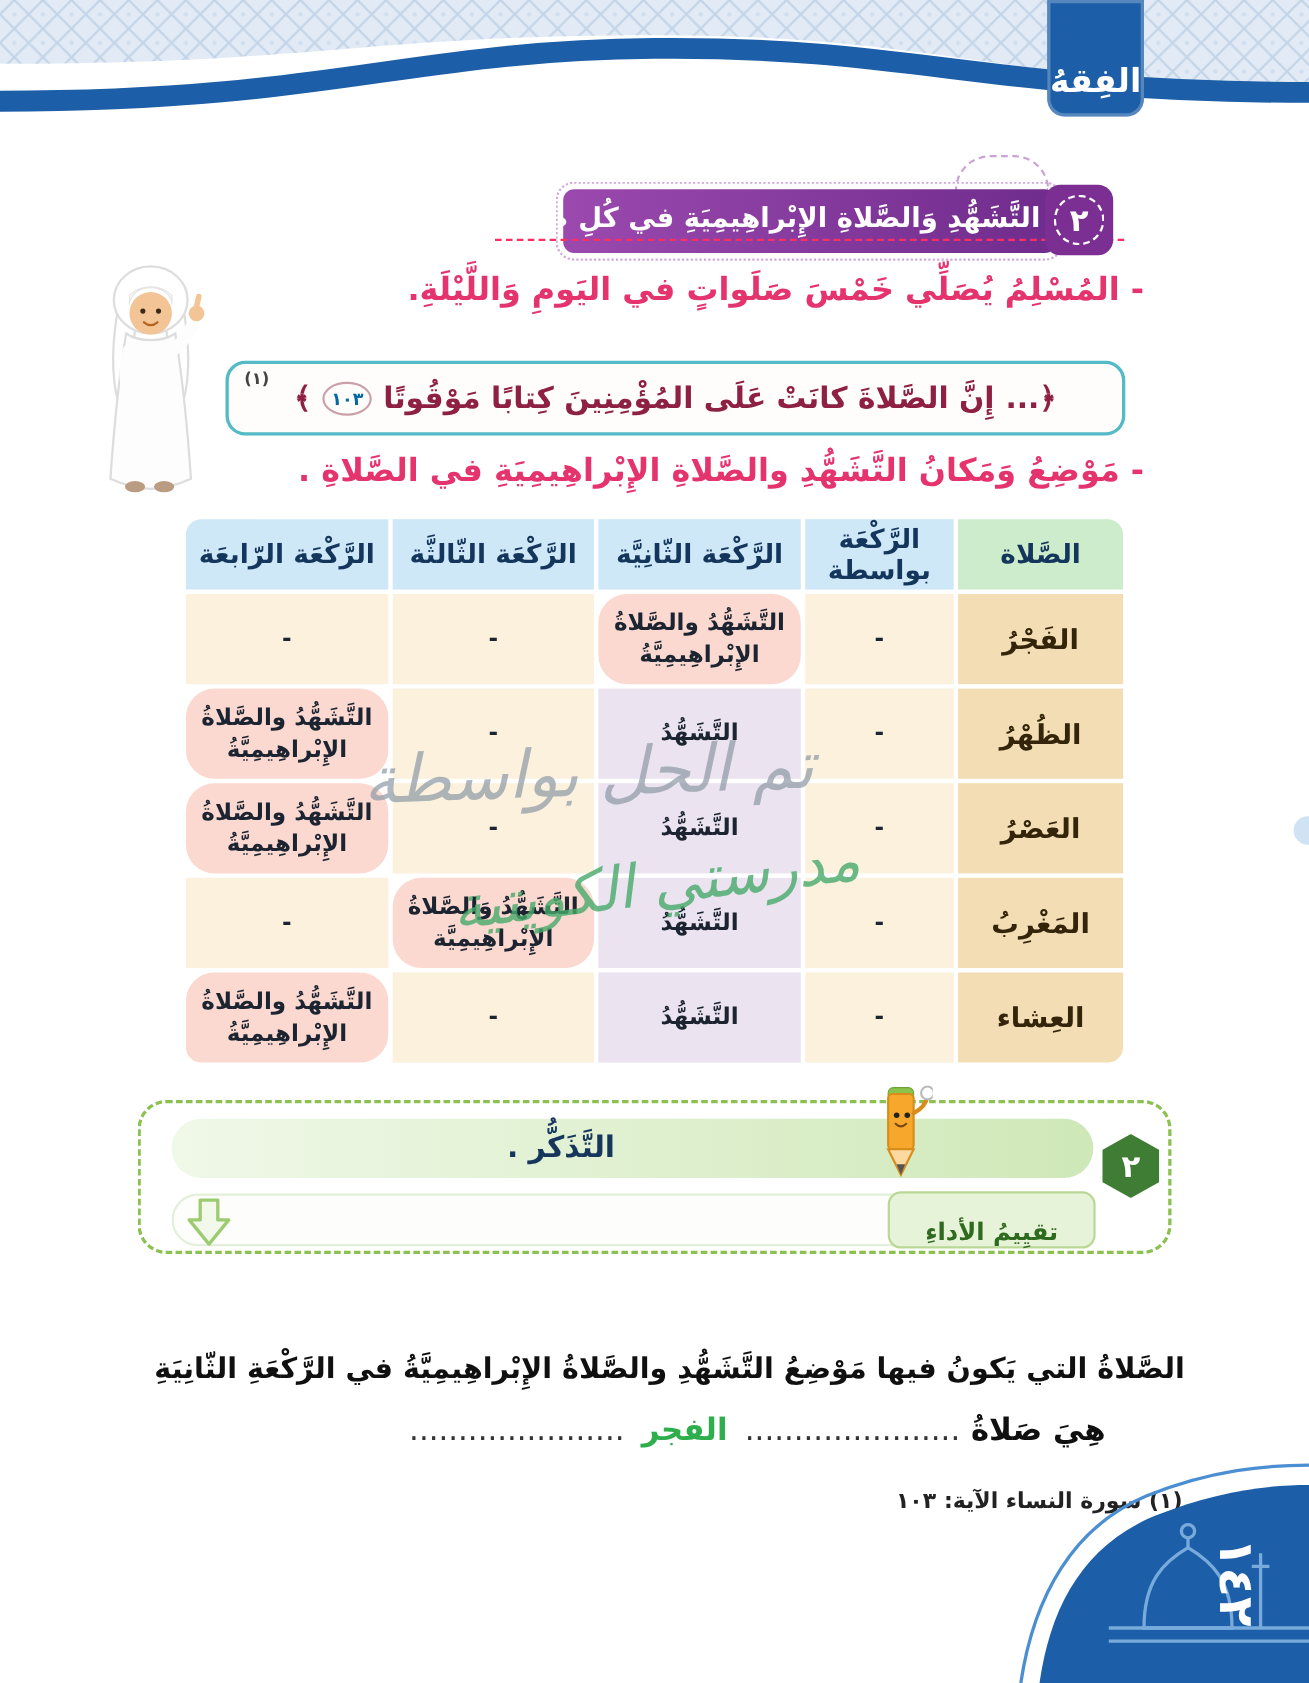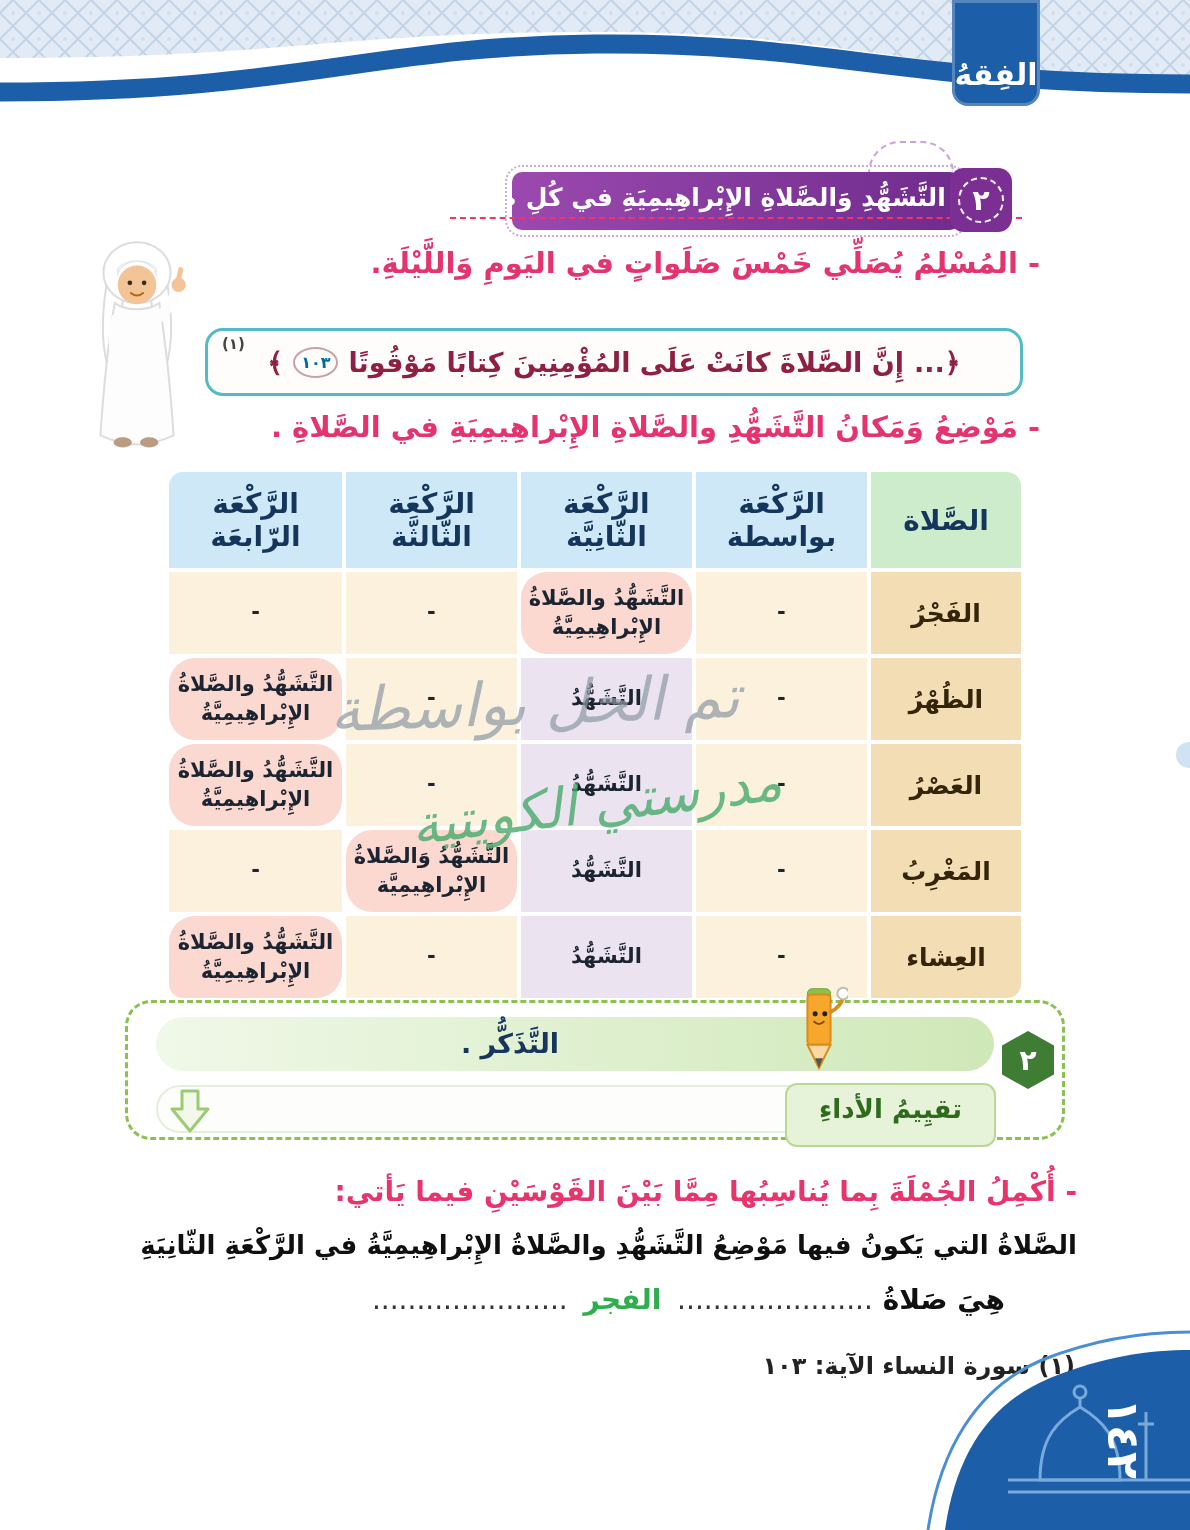--- a/index.html
+++ b/index.html
@@ -59,22 +59,22 @@
   .verse-text  { color:#8e2043; font-size:27px; font-weight:bold; }
   .ayah-badge {
     color:#0369a1; font-size:16px; font-weight:bold;
     border:2px solid #c9a0a8; border-radius:50%; padding:4px 6px;
   }
   .fn-ref { position:absolute; top:4px; left:14px; font-size:15px; color:#444; font-weight:bold; }
   
   .table-wrap { position:absolute; top:468px; right:165px; width:860px; }
   table { width:100%; border-collapse:separate; border-spacing:4px; }
   th {
-    height:52px; font-size:28px; font-weight:bold; color:#14365c;
-    background:#cfe8f7; text-align:center; vertical-align:middle; padding:15px;
+    height:52px; font-size:24px; font-weight:bold; color:#14365c;
+    background:#cfe8f7; text-align:center; vertical-align:middle; padding:4px;
   }
   th.h-prayer { background:#cdeccb; }
   thead th:first-child { border-top-right-radius:14px; }
   thead th:last-child  { border-top-left-radius:14px; }
   tbody tr:last-child td:first-child { border-bottom-right-radius:14px; }
   tbody tr:last-child td:last-child  { border-bottom-left-radius:14px; }
   td {
     height:82px; text-align:center; vertical-align:middle;
     font-size:21px; font-weight:bold; color:#1b2430; line-height:1.4; padding:6px 4px;
   }
@@ -110,33 +110,33 @@
   .pencil { position:absolute; right:146px; top:-36px; width:58px; height:92px; z-index:3; }
   .skills-row1-text {
     height:54px; line-height:54px; text-align:center; padding-left:40px; padding-right:170px;
     color:#16365c; font-size:27px; font-weight:bold;
   }
   .skills-row2 {
     position:absolute; top:82px; right:68px; left:28px; height:48px;
     background:#fdfefc; border:2px solid #e4efda; border-radius:24px;
   }
   .skills-row2-label {
-    position:absolute; right:-4px; top:-4px; height:64px; padding:0 32px; line-height:48px;
+    position:absolute; right:-4px; top:-4px; height:52px; padding:12px 32px; line-height:48px;
     background:#e7f3d8; border:2px solid #b9d795; border-radius:12px;
-    color:#2f6b1f; font-size:26px; font-weight:bold;
+    color:#2f6b1f; font-size:22px; font-weight:bold;
   }
   .down-arrow { position:absolute; left:10px; top:0px; width:44px; height:48px; }
   
   .instruction { position:absolute; top:1175px; right:113px; color:#e8336d; font-size:28px; font-weight:bold; white-space:nowrap; }
   .sentence    { position:absolute; top:1230px; right:113px; color:#101010; font-size:26px; font-weight:bold; white-space:nowrap; }
   .answer-line { position:absolute; top:1283px; right:185px; color:#101010; font-size:28px; font-weight:bold; white-space:nowrap; }
   .answer-line .dots { color:#333; font-weight:normal; letter-spacing:1px; }
   .answer-line .answer { color:#2fae4d; margin:0 6px; }
   
-  .footnote { position:absolute; top:1352px; right:115px; color:#222; font-size:24px; font-weight:bold; }
+  .footnote { position:absolute; top:1352px; right:115px; color:#222; font-size:20px; font-weight:bold; }
   .footer-art { position:absolute; bottom:0; right:0; width:300px; height:220px; }
   .page-number {
     position:absolute; right:26px; bottom:66px; color:#fff; font-size:44px; font-weight:bold;
     transform:rotate(90deg); z-index:4;
   }
   .side-dot {
     position:absolute; right:-12px; top:742px; width:26px; height:26px;
     border-radius:50%; background:#cfe3f4;
   }
 </style>
@@ -284,21 +284,20 @@
     <div class="skills-row2">
       <div class="skills-row2-label">تقيِيمُ الأداءِ</div>
       <div class="down-arrow">
         <svg viewBox="0 0 44 48" xmlns="http://www.w3.org/2000/svg">
           <path d="M14,4 H30 V22 H40 L22,44 L4,22 H14 Z" fill="#f2f9ea" stroke="#9ccb72" stroke-width="3" stroke-linejoin="round"></path>
         </svg>
       </div>
     </div>
   </div>
 
-  <p class="instruction">- أُكْمِلُ الجُمْلَةَ بِما يُناسِبُها مِمَّا بَيْنَ القَوْسَيْنِ فيما يَأتي:</p>
   <p class="sentence">الصَّلاةُ التي يَكونُ فيها مَوْضِعُ التَّشَهُّدِ والصَّلاةُ الإِبْراهِيمِيَّةُ في الرَّكْعَةِ الثّانِيَةِ</p>
   <p class="answer-line">
     <span>هِيَ صَلاةُ</span>
     <span class="dots">......................</span>
     <span class="answer">الفجر</span>
     <span class="dots">......................</span>
   </p>
 
   <p class="footnote">(١) سورة النساء الآية: ١٠٣</p>
 

